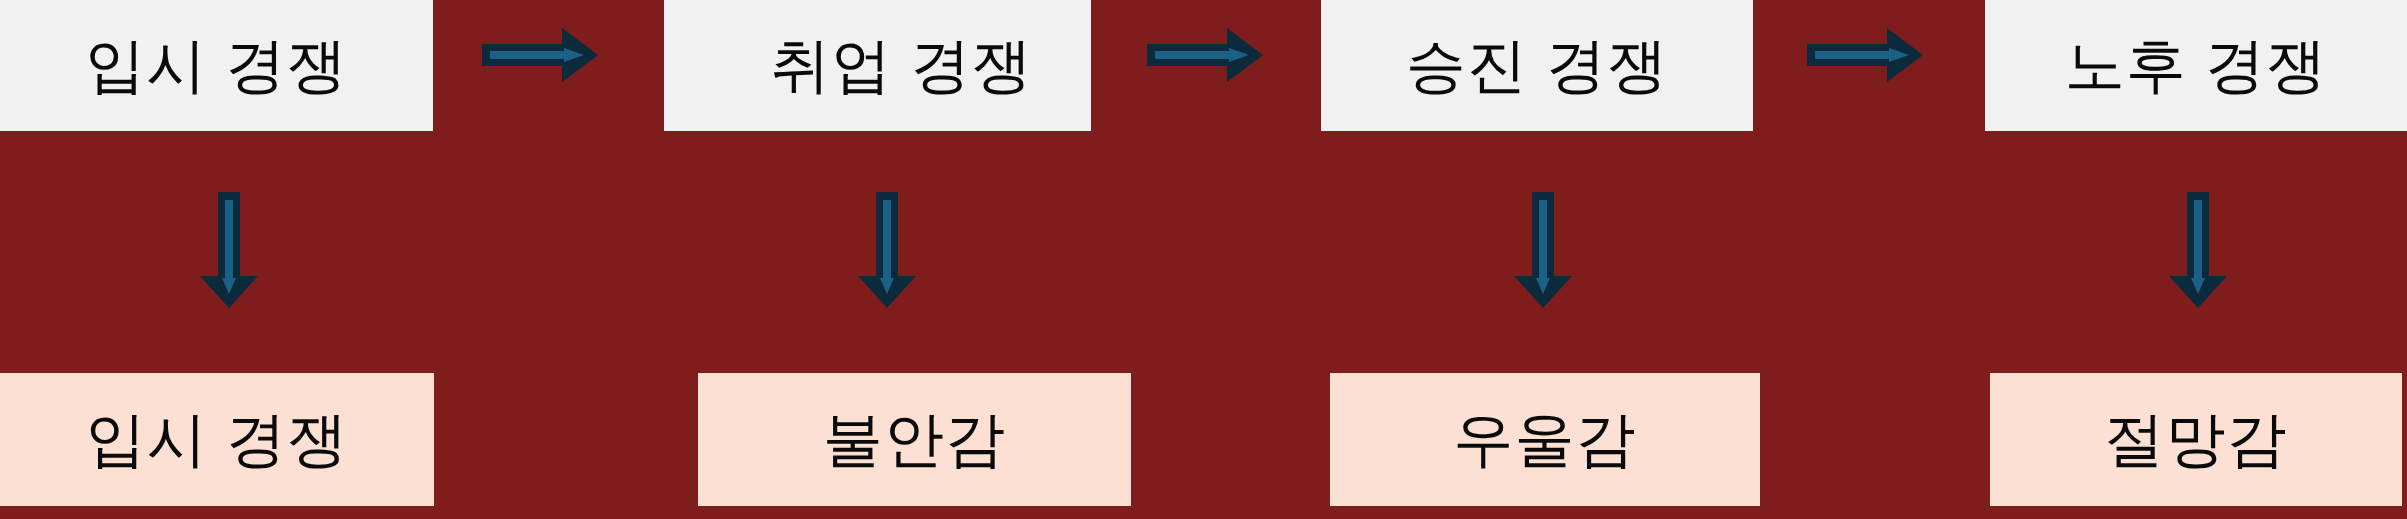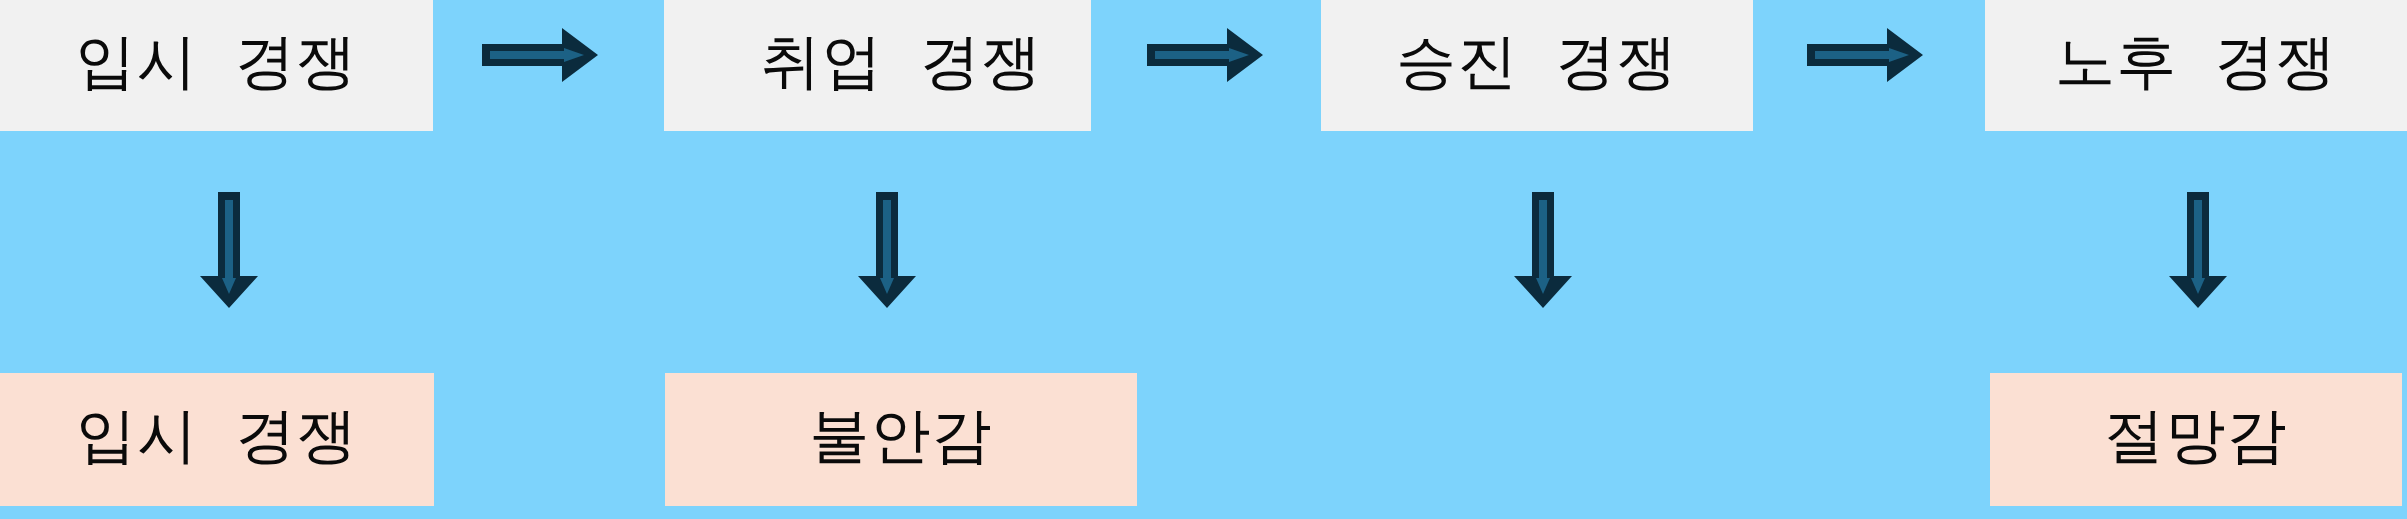--- a/index.html
+++ b/index.html
@@ -5,23 +5,23 @@
 <style>
   html, body {
     margin: 0;
     padding: 0;
     background: #000000;
   }
   #stage {
     position: relative;
     width: 2407px;
     height: 519px;
-    background: #7dd3fc;
+    background: #7f1d1d;
     overflow: hidden;
-    font-family: Liberation Mono, monospace;
+    font-family: Liberation Sans, sans-serif;
   }
 
   
   .node {
     position: absolute;
     display: flex;
     align-items: center;
     justify-content: center;
     box-sizing: border-box;
     color: #0A0A0A;
@@ -43,21 +43,21 @@
   }
 
   
   .stage-1 { left: 0px;    width: 433px; }
   .stage-2 { left: 664px;  width: 427px; padding-left: 48px; }
   .stage-3 { left: 1321px; width: 432px; }
   .stage-4 { left: 1985px; width: 422px; }
 
   
   .emo-1 { left: 0px;    width: 434px; }
-  .emo-2 { left: 665px;  width: 472px; }
+  .emo-2 { left: 698px;  width: 433px; }
   .emo-3 { left: 1330px; width: 430px; }
   .emo-4 { left: 1990px; width: 412px; }
 
   
   .arrow {
     position: absolute;
     display: block;
   }
   .arrow-right {
     top: 24px;
@@ -132,17 +132,20 @@
     <rect x="29" y="10" width="8" height="78" fill="#1C6185"></rect>
     <path d="M26,88 L40,88 L33,104 Z" fill="#1C6185"></path>
   </svg>
 
   <div class="node node-emotion emo-1">
     <span>입시 경쟁</span>
   </div>
   <div class="node node-emotion emo-2">
     <span>불안감</span>
   </div>
+  <div class="node node-emotion emo-3">
+    <span>우울감</span>
+  </div>
   <div class="node node-emotion emo-4">
     <span>절망감</span>
   </div>
 
 </div>
 
 </body></html>

